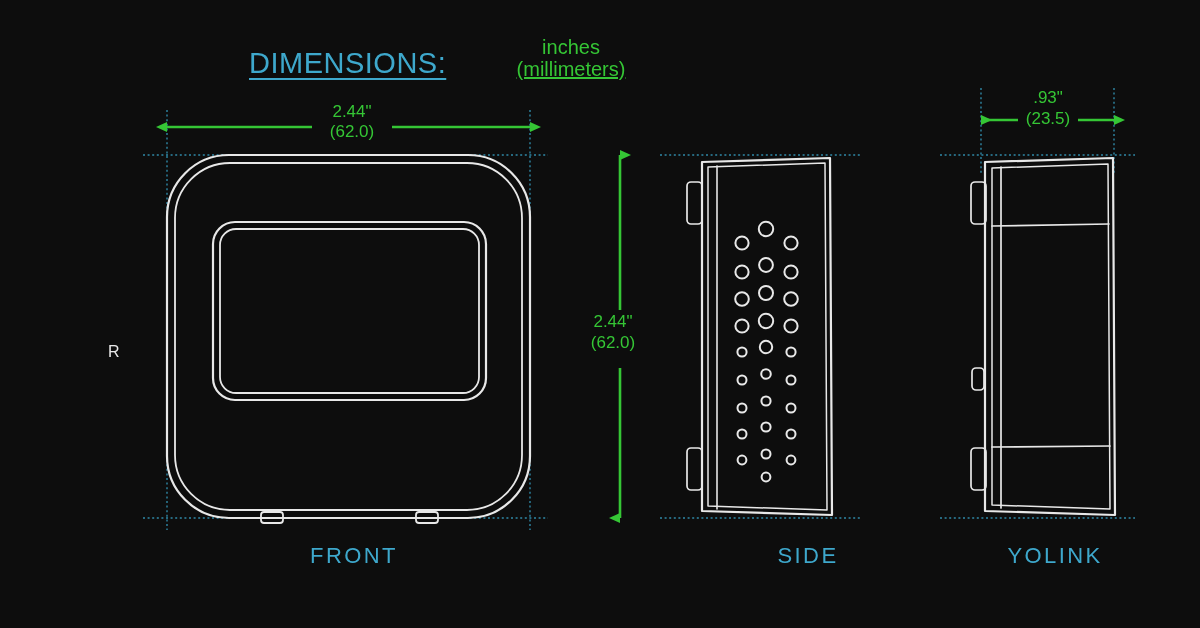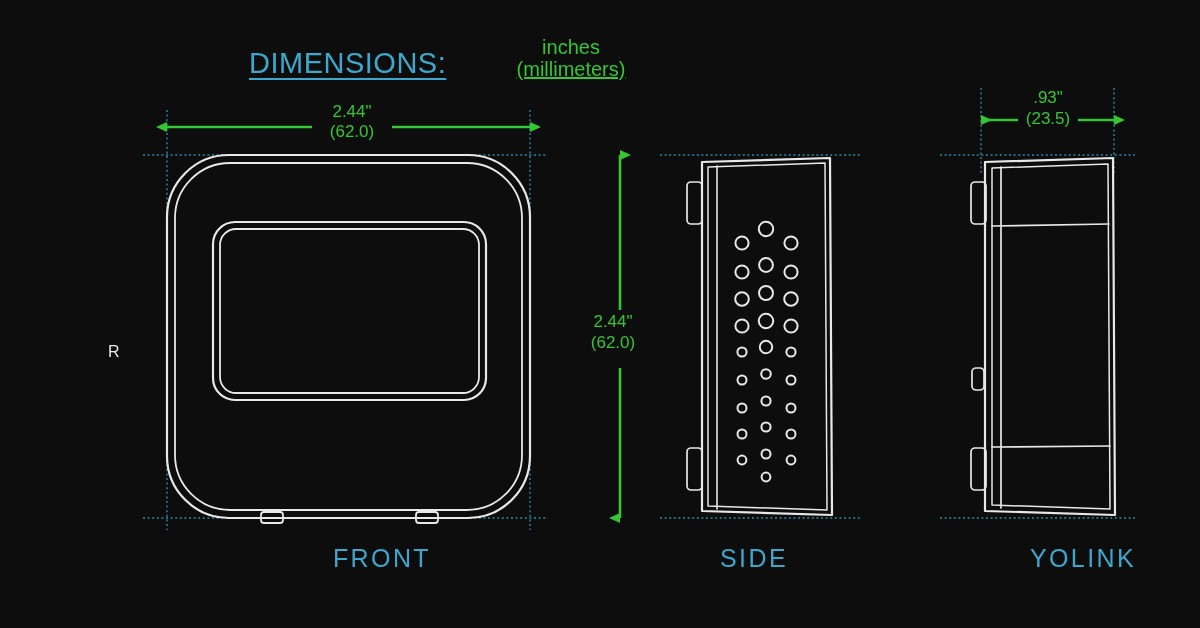--- a/index.html
+++ b/index.html
@@ -45,25 +45,24 @@
     font-size: 20px;
     color: #35c635;
     text-align: center;
   }
   .dim {
     font-size: 17px;
     color: #35c635;
     text-align: center;
   }
   .view-label {
-    font-size: 25px;
+    font-size: 22px;
     letter-spacing: 2.4px;
     color: #3ea8cc;
     text-align: center;
-    margin-left: 28px;
   }
   .radius-mark {
     font-size: 16px;
     color: #e8e8e8;
   }
   .brand {
     font-size: 27px;
     font-weight: bold;
     letter-spacing: 2.5px;
     color: #ffffff;
@@ -219,16 +218,16 @@
   <div class="txt dim ctr" style="left:613px; top:312px;">2.44"</div>
   <div class="txt dim ctr" style="left:613px; top:333px;">(62.0)</div>
 
   <div class="txt dim ctr" style="left:1048px; top:88px;">.93"</div>
   <div class="txt dim ctr" style="left:1048px; top:109px;">(23.5)</div>
 
   <div class="txt radius-mark" style="left:108px; top:343px;">R</div>
 
 
   <div class="txt view-label ctr" style="left:354px; top:544px;">FRONT</div>
-  <div class="txt view-label ctr" style="left:726px; top:544px;">SIDE</div>
+  <div class="txt view-label ctr" style="left:808px; top:544px;">SIDE</div>
   <div class="txt view-label ctr" style="left:1055px; top:544px;">YOLINK</div>
 
 </div>
 
 </body></html>

